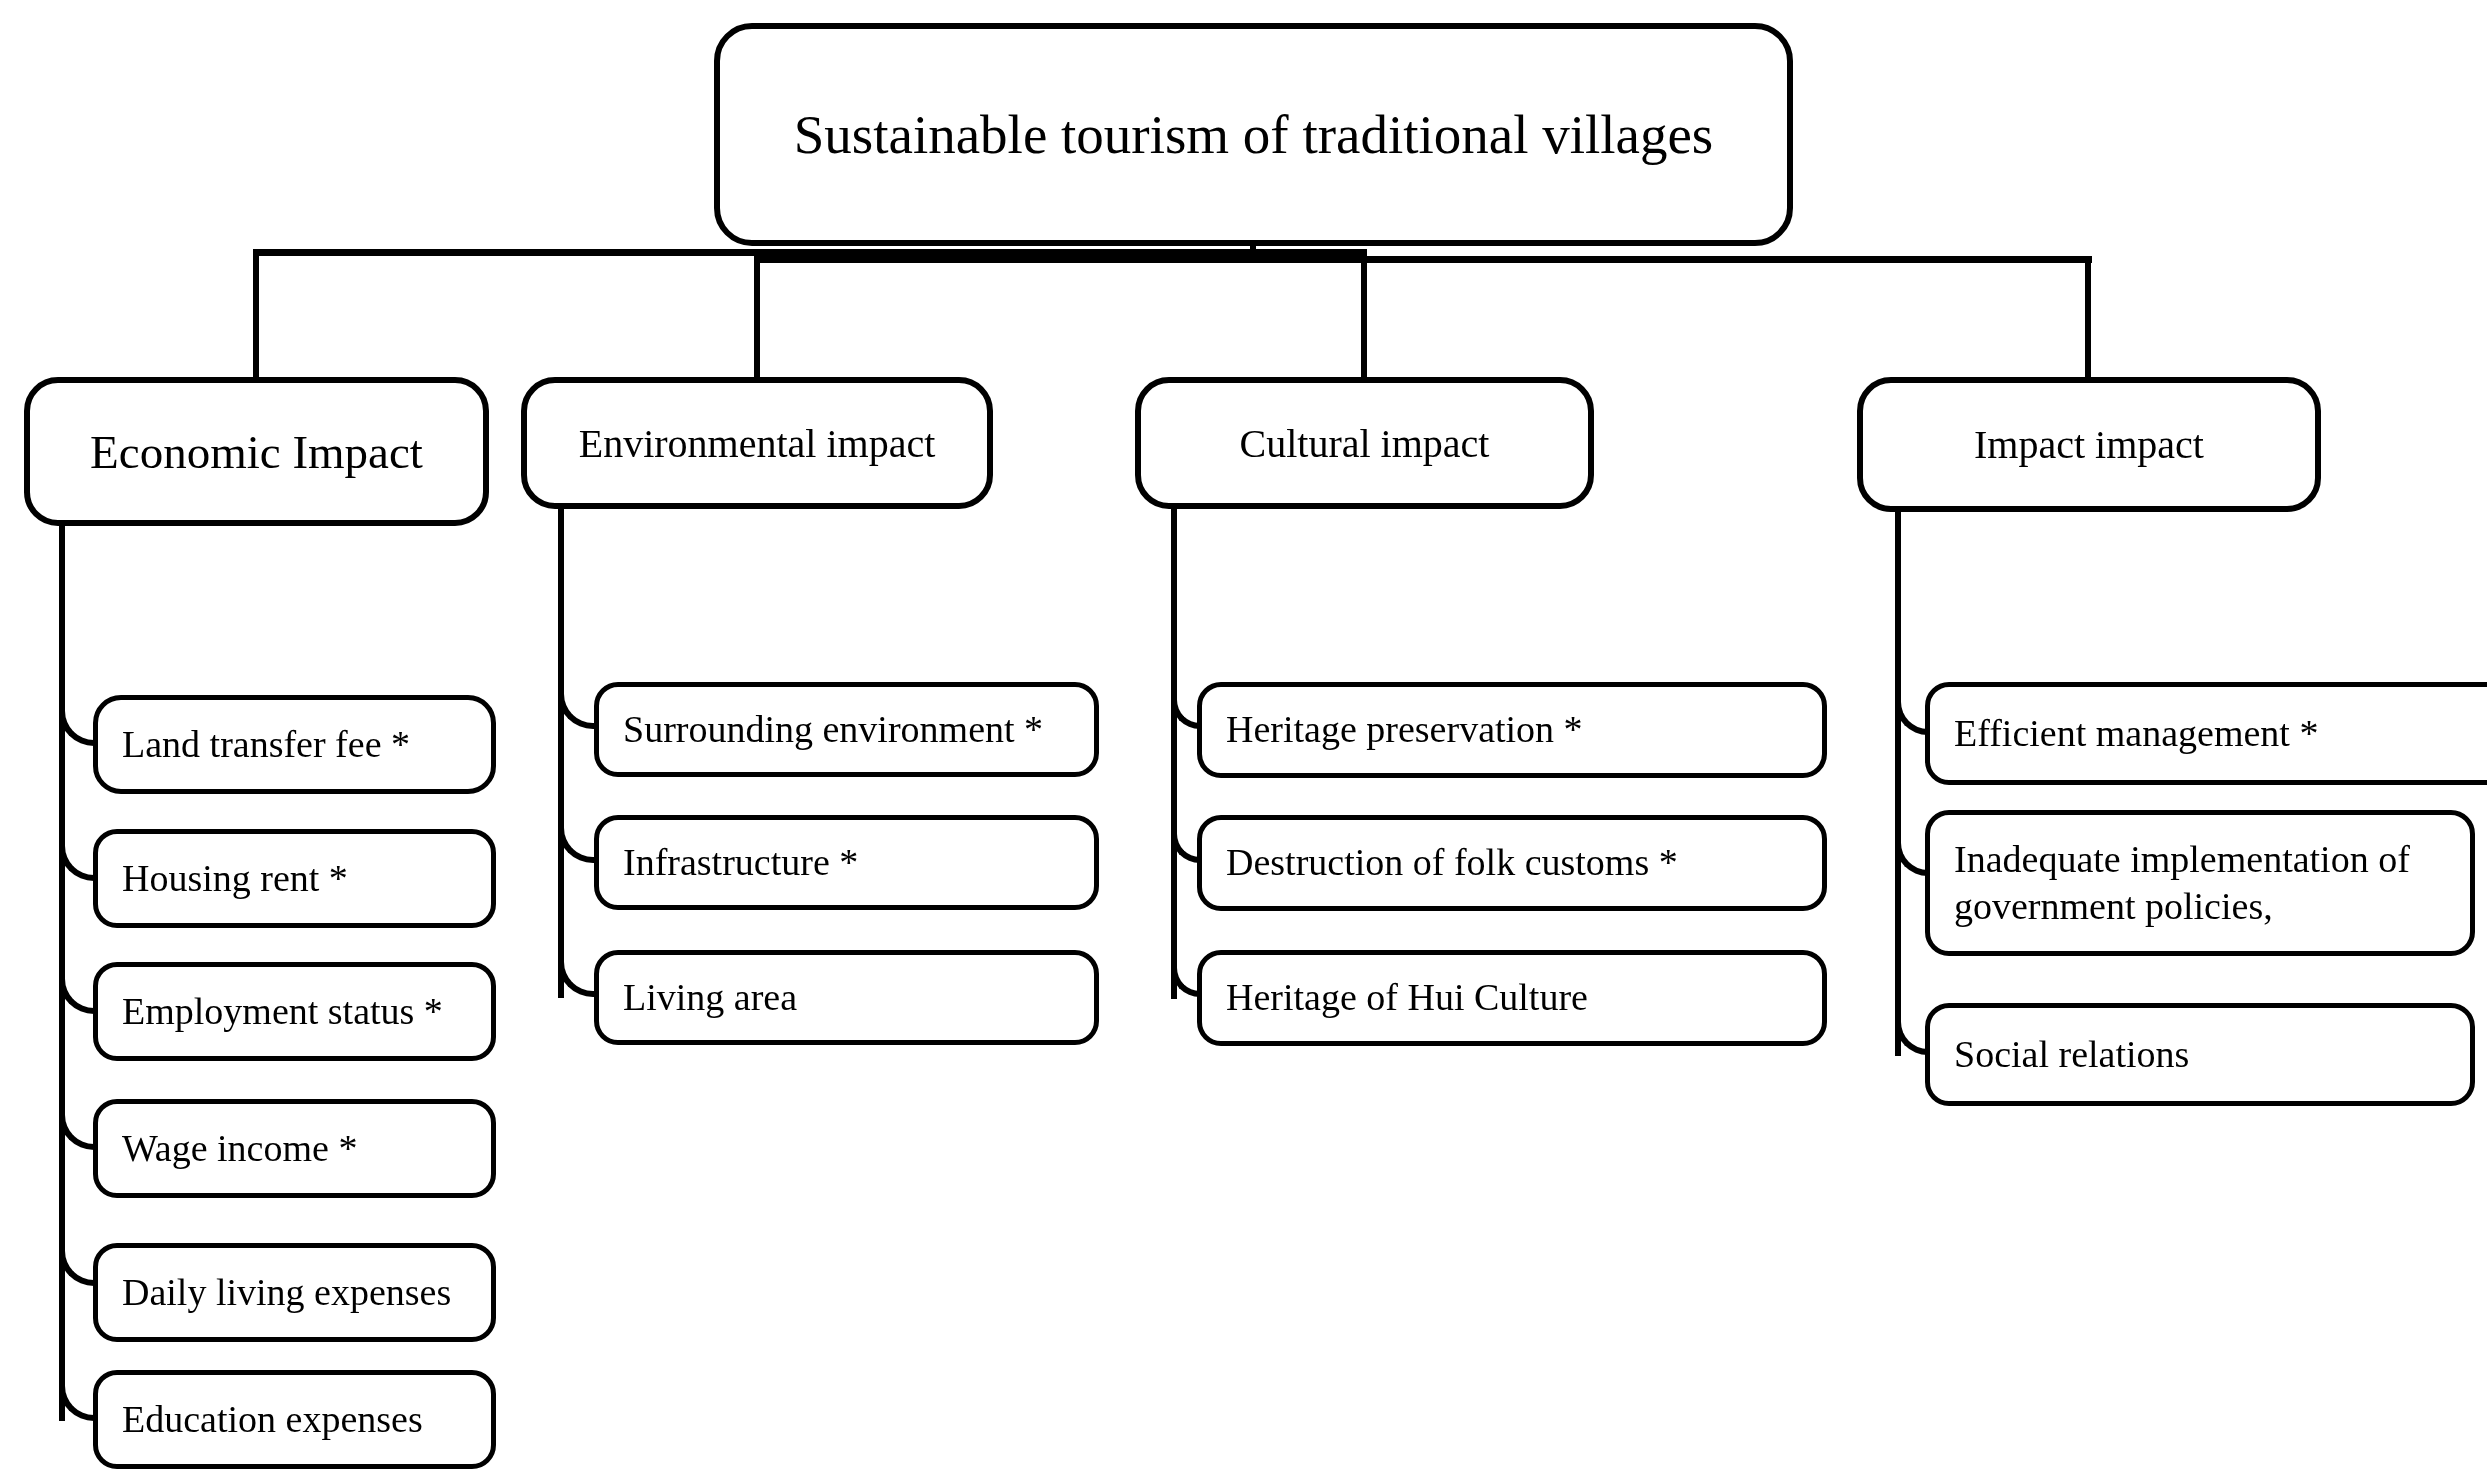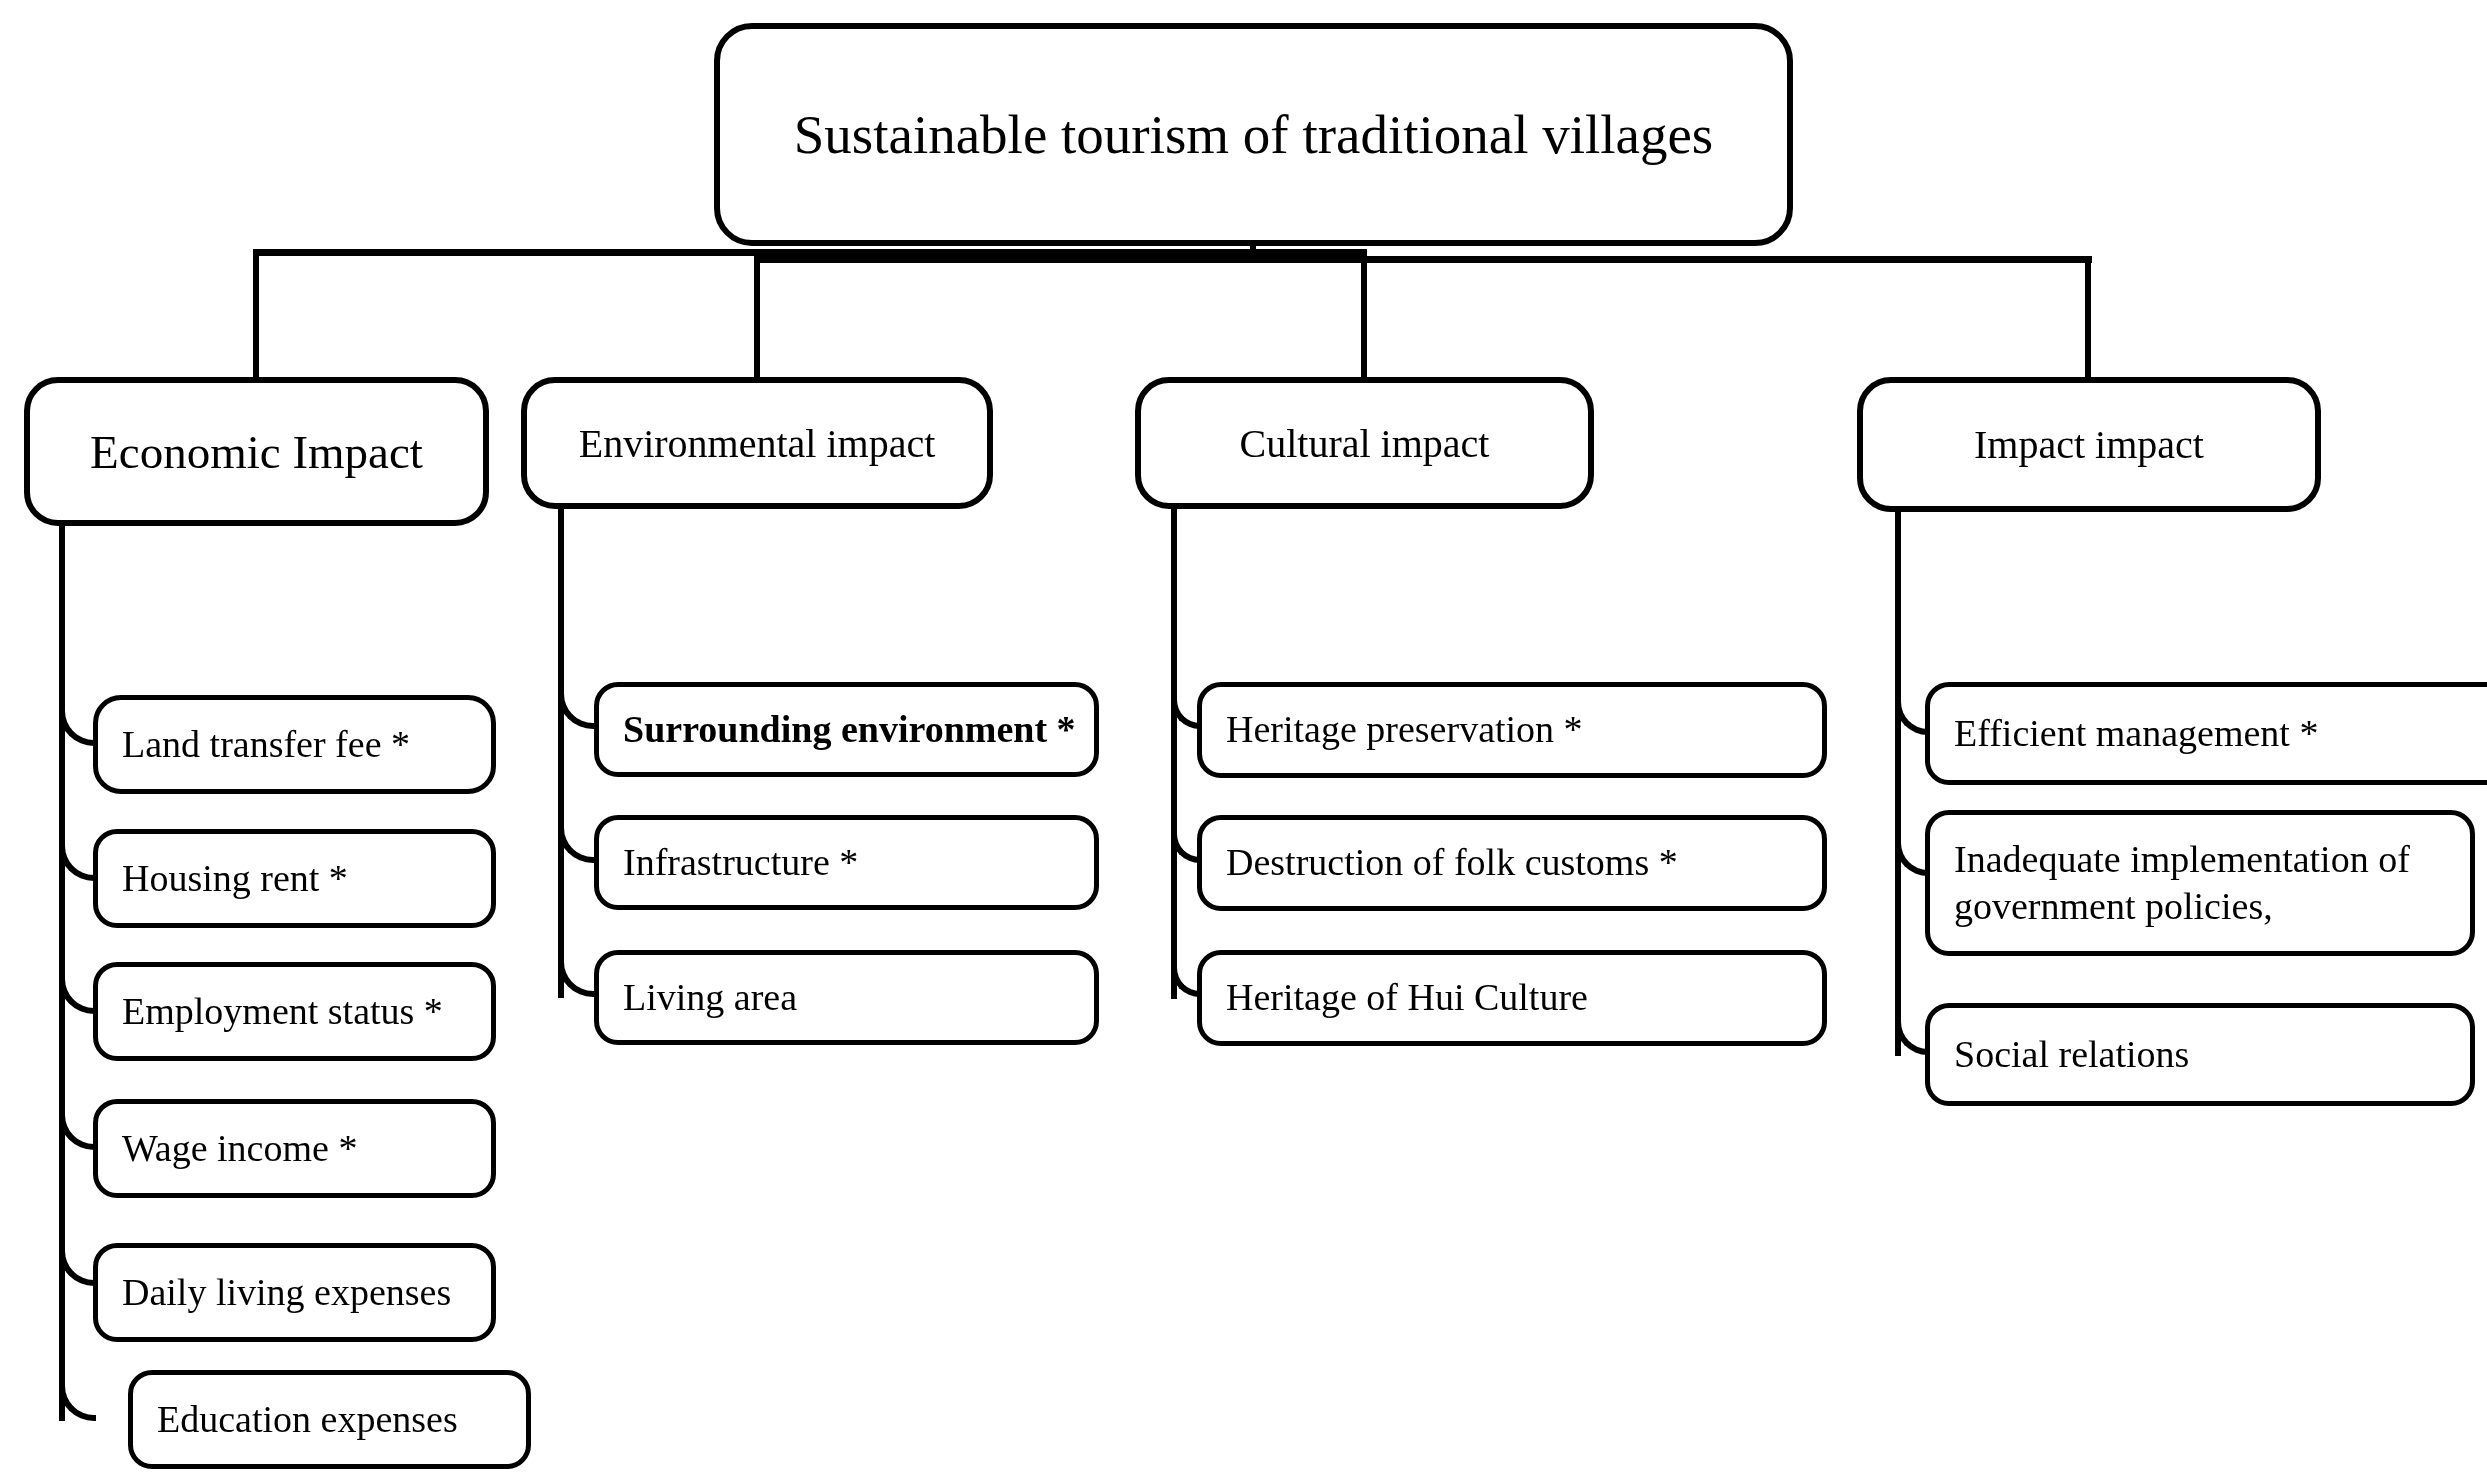--- a/index.html
+++ b/index.html
@@ -49,23 +49,23 @@
     line-height: 1.25;
     padding: 3.2px 16px 3.2px 24px;
   }
 
   
   .c00 { left: 93px; top: 695px;  width: 403px; height: 99px; border-radius: 28px; }
   .c01 { left: 93px; top: 829px; width: 403px; height: 99px; }
   .c02 { left: 93px; top: 962px; width: 403px; height: 99px; }
   .c03 { left: 93px; top: 1099px; width: 403px; height: 99px; }
   .c04 { left: 93px; top: 1235px; width: 403px; height: 99px; margin-top: 8px; }
-  .c05 { left: 93px; top: 1370px; width: 403px; height: 99px; margin-left: 35px; }
-  
-  .c10 { left: 594px; top: 682px;  width: 505px; height: 95px; font-weight: bold; }
+  .c05 { left: 93px; top: 1370px; width: 403px; height: 99px; }
+  
+  .c10 { left: 594px; top: 682px;  width: 505px; height: 95px; }
   .c11 { left: 594px; top: 815px; width: 505px; height: 95px; }
   .c12 { left: 594px; top: 950px; width: 505px; height: 95px; }
   
   .c20 { left: 1197px; top: 682px;  width: 630px; height: 96px; }
   .c21 { left: 1197px; top: 815px; width: 630px; height: 96px; }
   .c22 { left: 1197px; top: 950px; width: 630px; height: 96px; }
   
   .c30 { left: 1925px; top: 682px;  width: 624px; height: 103px; }
   .c31 { left: 1925px; top: 810px; width: 550px; height: 146px; }
   .c32 { left: 1925px; top: 1003px; width: 550px; height: 103px; }

